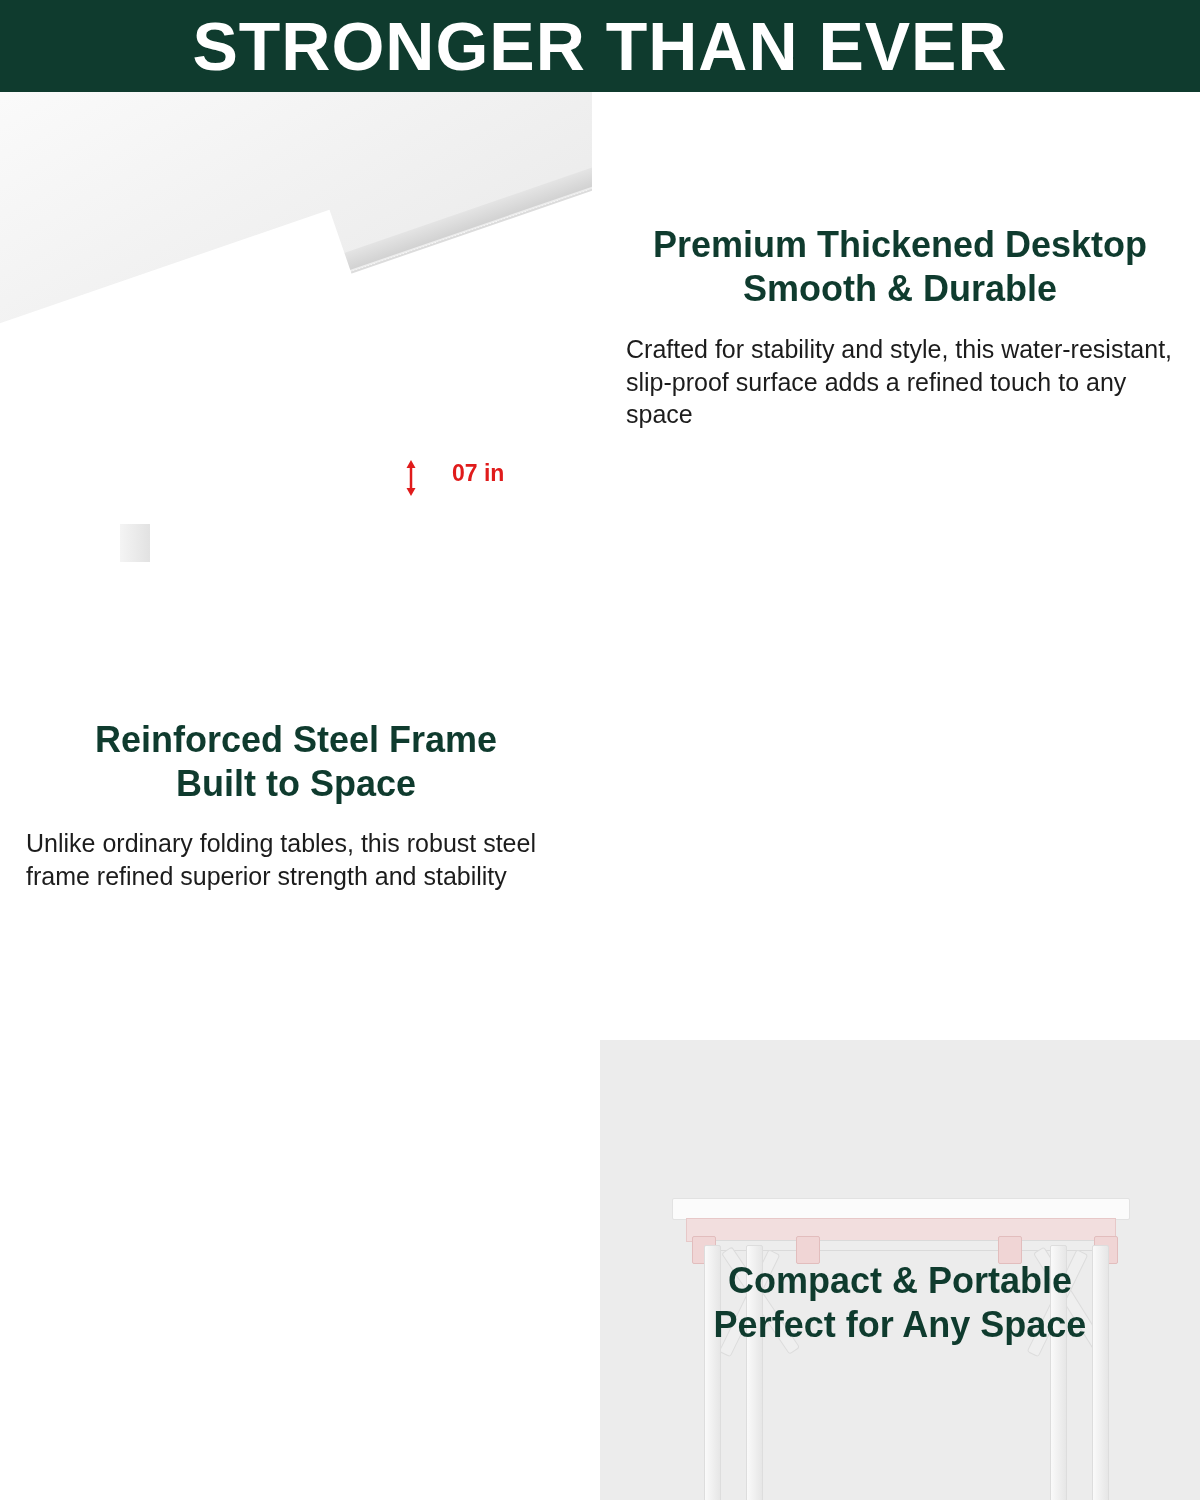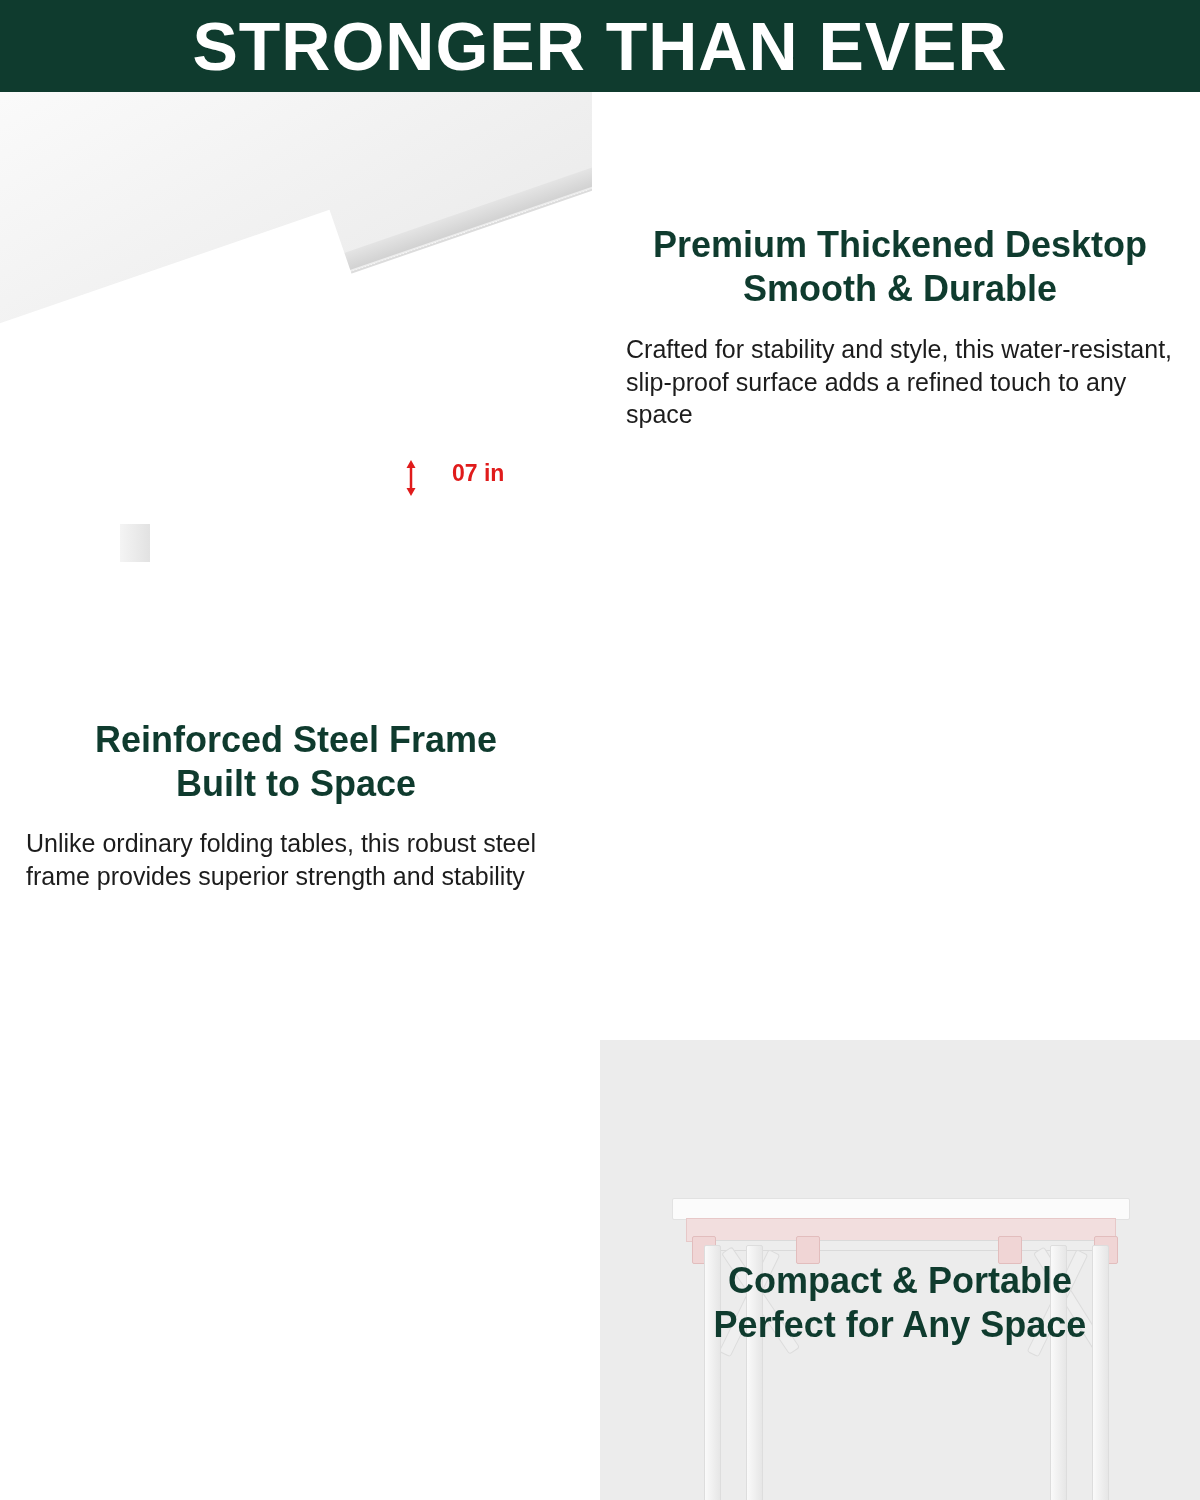--- a/index.html
+++ b/index.html
@@ -253,21 +253,21 @@
 
     <div class="cell cell-r1c2 text-cell">
       <h2 class="feature-title">Premium Thickened Desktop
 Smooth &amp; Durable</h2>
       <p class="feature-body">Crafted for stability and style, this water-resistant, slip-proof surface adds a refined touch to any space</p>
     </div>
 
     <div class="cell cell-r2c1 text-cell">
       <h2 class="feature-title">Reinforced Steel Frame
 Built to Space</h2>
-      <p class="feature-body">Unlike ordinary folding tables, this robust steel frame provides superior strength and stability</p>
+      <p class="feature-body">Unlike ordinary folding tables, this robust steel frame refined superior strength and stability</p>
     </div>
 
     <div class="cell cell-r2c2 photo photo-grey">
       <div class="t2-top"></div>
       <div class="t2-apron"></div>
       <div class="t2-rail"></div>
 
       <div class="t2-brace b1"></div>
       <div class="t2-brace b2"></div>
       <div class="t2-brace b3"></div>

